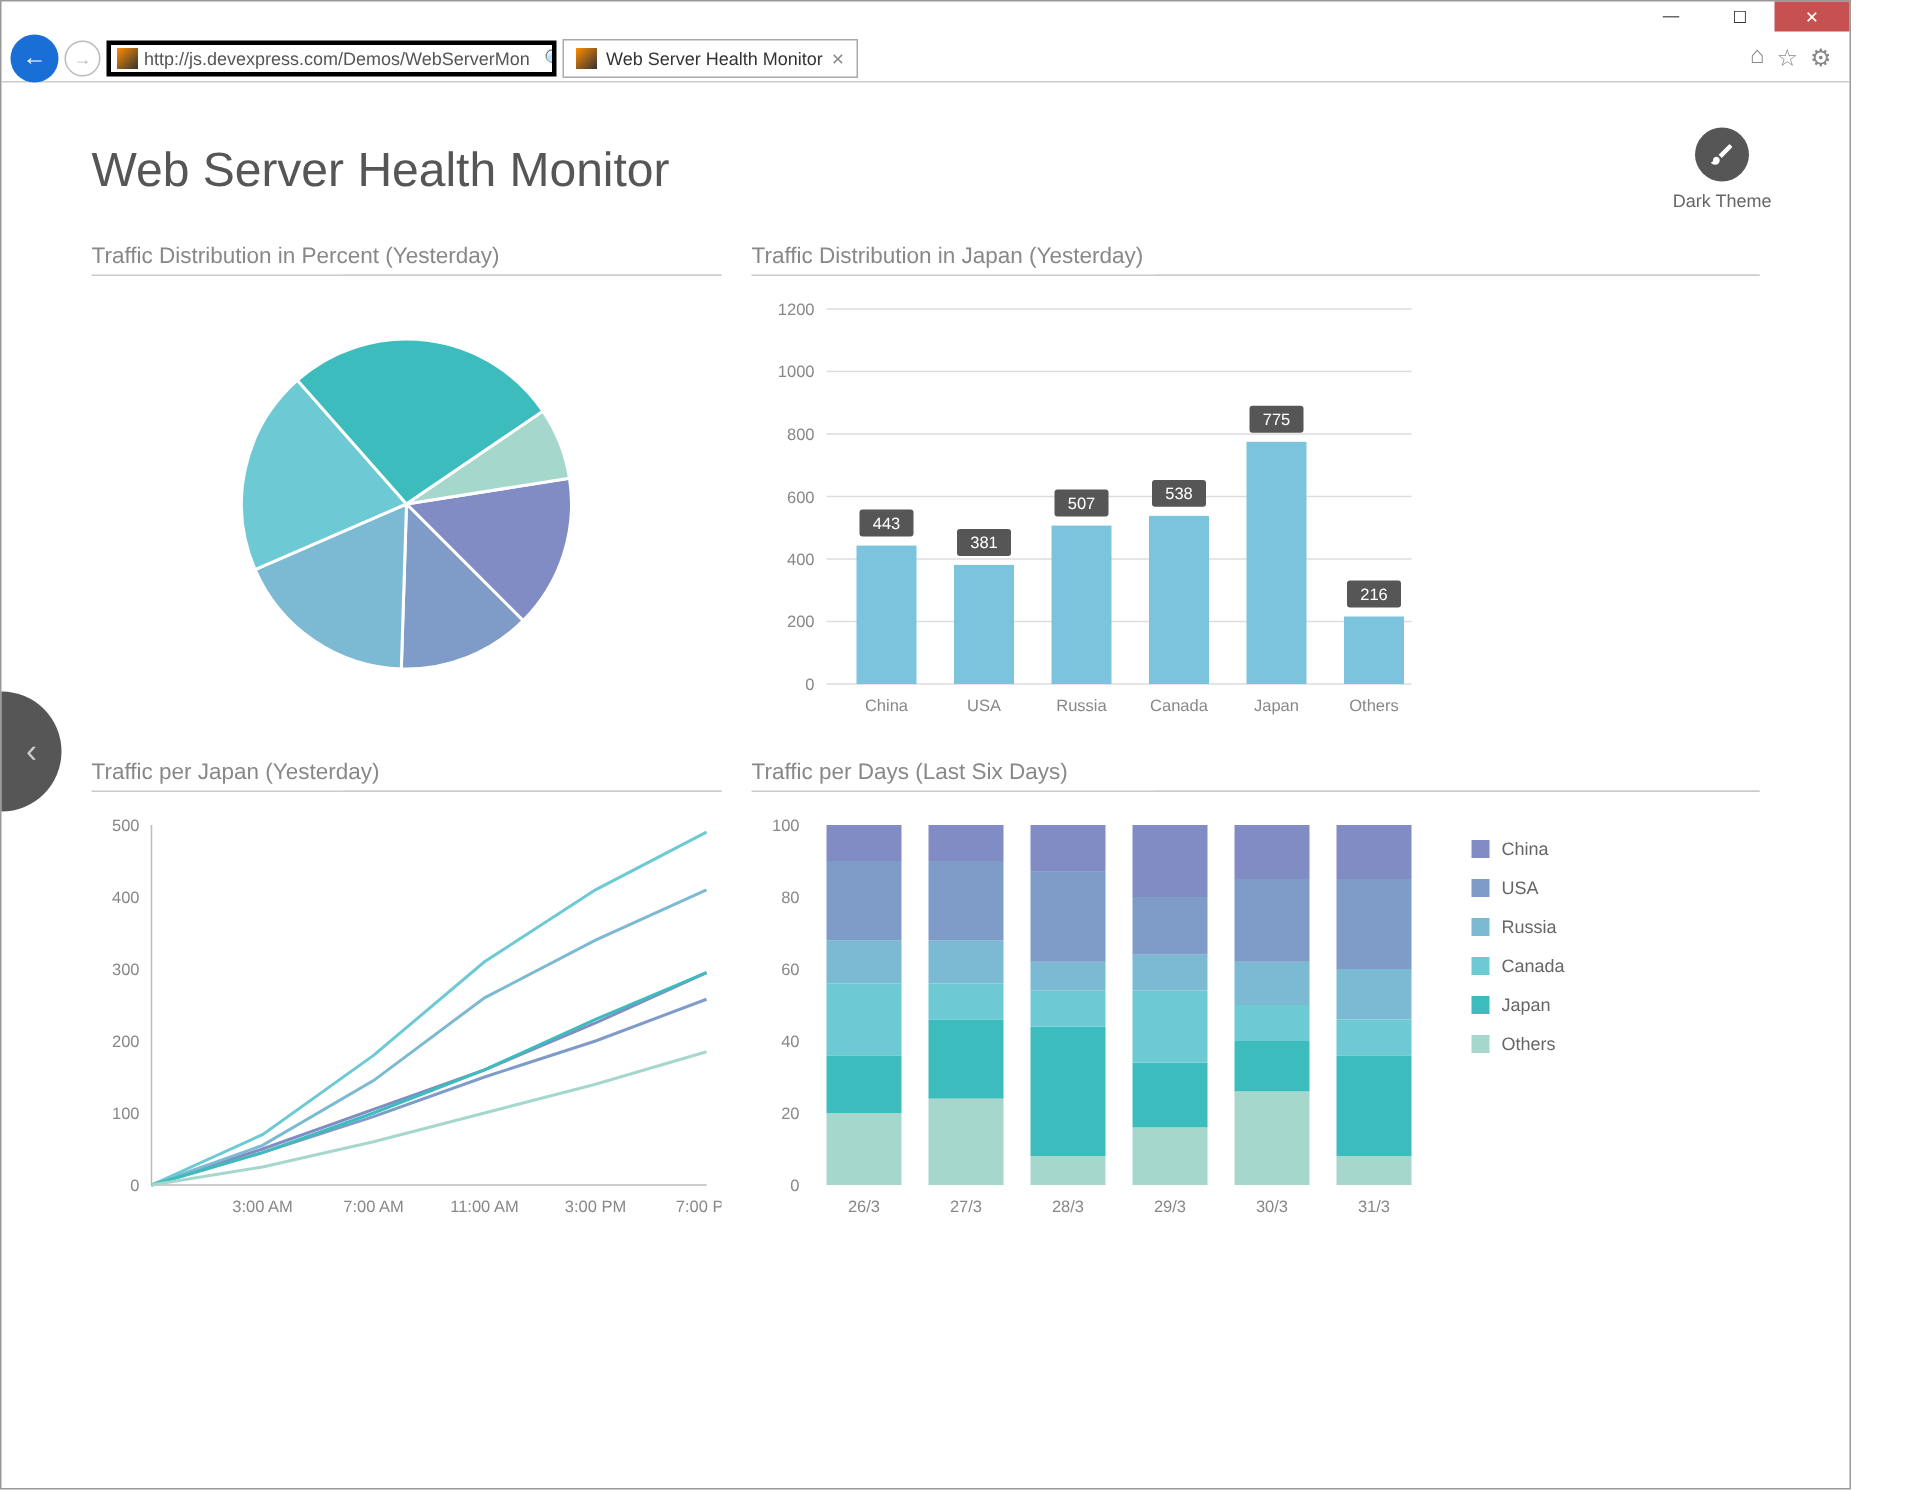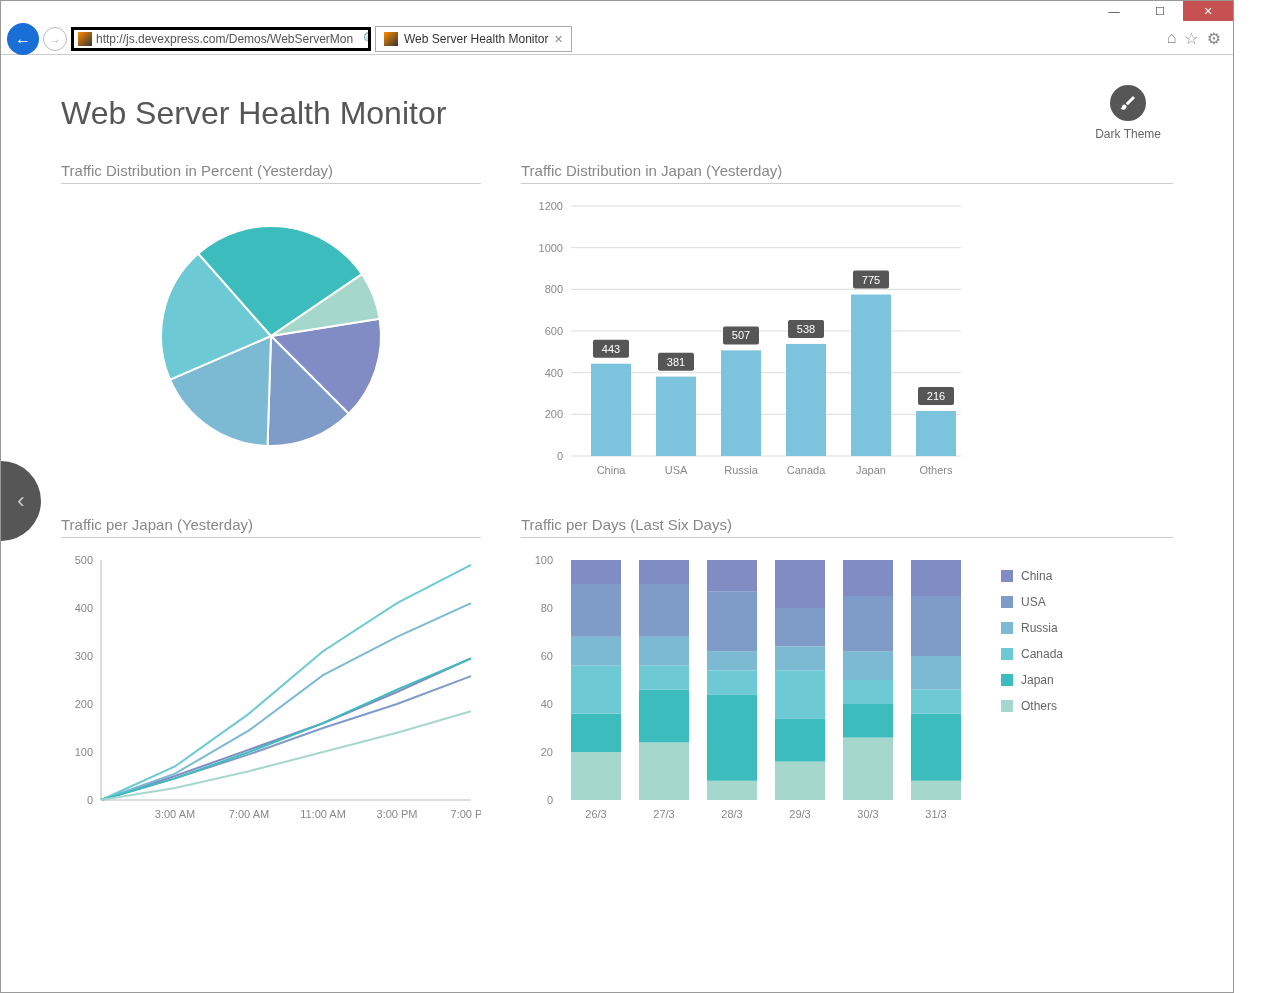--- a/index.html
+++ b/index.html
@@ -17,24 +17,24 @@
   .addr-box .favicon { width: 14px; height: 14px; background: linear-gradient(135deg,#ff8c00,#333); margin-right: 4px; flex-shrink: 0; }
   .addr-box .refresh, .addr-box .search { margin-left: auto; color: #666; padding: 0 4px; }
   .tab { height: 26px; border: 1px solid #aaa; background: #fff; display: flex; align-items: center; padding: 0 8px; font-size: 12px; gap: 6px; }
   .tab .favicon { width: 14px; height: 14px; background: linear-gradient(135deg,#ff8c00,#333); }
   .tab .close { color: #888; font-size: 14px; }
   .chrome-icons { margin-left: auto; display: flex; gap: 8px; color: #888; font-size: 16px; padding-right: 6px; }
   
   
   .page { padding: 40px 60px; position: relative; height: calc(100% - 54px); overflow: hidden; }
   .page-title { font-size: 32px; font-weight: 300; color: #565656; margin-bottom: 30px; }
-  .theme-btn { position: absolute; top: 30px; right: 72px; text-align: center; font-size: 12px; color: #666; }
+  .theme-btn { position: absolute; top: 30px; right: 52px; text-align: center; font-size: 12px; color: #666; }
   .theme-btn .circle { width: 36px; height: 36px; border-radius: 50%; background: #565656; color: #fff; display: flex; align-items: center; justify-content: center; margin: 0 auto 6px; font-size: 16px; }
   
-  .grid { display: grid; grid-template-columns: 420px 1fr; column-gap: 40px; row-gap: 30px; }
+  .grid { display: grid; grid-template-columns: 420px 1fr; column-gap: 40px; row-gap: 30px; gap: 20px; }
   .chart-block { }
   .chart-title { font-size: 15px; color: #888; border-bottom: 1px solid #ccc; padding-bottom: 4px; margin-bottom: 12px; position: relative; }
   .chart-title::after { content: ""; position: absolute; right: 0; bottom: -1px; width: 60%; border-bottom: 1px solid #ccc; }
   
   svg { display: block; }
   .axis-label { font-size: 11px; fill: #888; }
   .grid-line { stroke: #ddd; stroke-width: 1; }
   .bar-label { font-size: 11px; fill: #fff; }
   .legend-item { font-size: 12px; fill: #666; }
   

